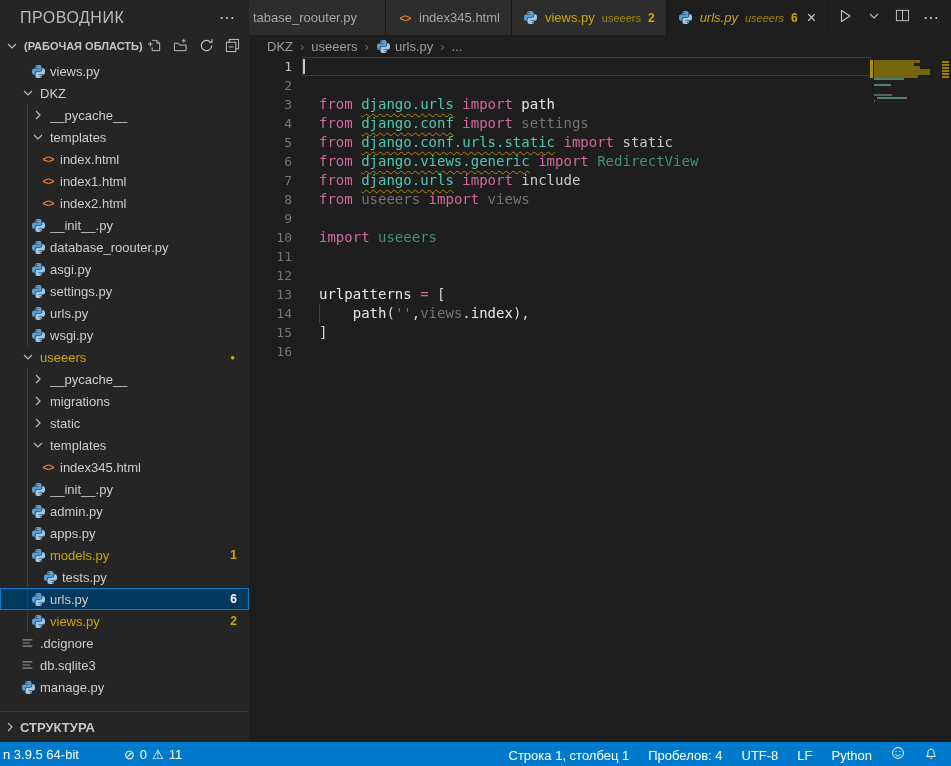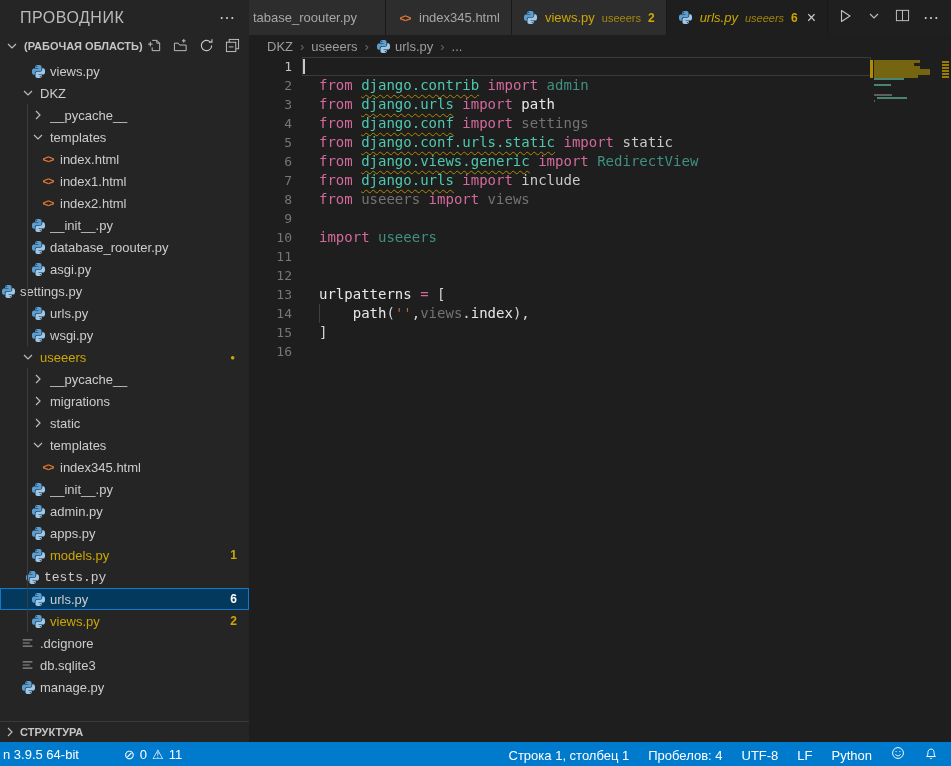--- a/index.html
+++ b/index.html
@@ -22,22 +22,22 @@
   .tree-row.guide::before { content:""; position:absolute; left:27px; top:0; bottom:0; width:1px; background:#3c3c3c; }
   .tree-row.selected { background:#04395e; box-shadow:inset 0 0 0 1px #0f7ac9; }
   .tw-chevron, .tw-icon { width:16px; height:16px; display:inline-flex; align-items:center; justify-content:center; margin-right:4px; flex:none; }
   .tw-label { flex:1; overflow:hidden; text-overflow:ellipsis; }
   .tw-label.warn { color:#cca700; }
   .tw-badge { margin-right:12px; font-size:12px; font-weight:bold; color:#cca700; }
   .tw-badge.sel { color:#ffffff; }
   .tw-dot { margin-right:14px; font-size:8px; color:#cca700; }
   .glyph-html { color:#e37933; font-size:11px; font-weight:bold; letter-spacing:-1px; }
 
-  #outline-row { position:absolute; left:0; bottom:0; width:249px; height:21px; border-top:1px solid #3a3a3a;
-                 display:flex; align-items:center; font-size:11px; font-weight:bold; color:#c5c5c5; cursor:pointer;text-align:center; }
+  #outline-row { position:absolute; left:0; bottom:0; width:249px; height:31px; border-top:1px solid #3a3a3a;
+                 display:flex; align-items:center; font-size:13px; font-weight:bold; color:#c5c5c5; cursor:pointer;text-align:center; }
   #outline-row .tw-chevron { margin:0 2px 0 2px; }
 
   
   #editor-pane { position:absolute; left:249px; top:0; width:702px; height:742px; background:#1e1e1e; }
 
   #tabbar { height:35px; background:#1f1f1f; display:flex; align-items:stretch; }
   .tab { display:flex; align-items:center; padding:0 11px; background:#2d2d2d; border-right:1px solid #191919;
          font-size:13px; color:#a6a6a6; cursor:pointer; white-space:nowrap; }
   .tab.active { background:#1e1e1e; color:#cccccc; }
   .tab .t-icon { width:16px; display:inline-flex; justify-content:center; margin-right:6px; }
@@ -208,21 +208,21 @@
         </div>
         <div class="tree-row guide" style="padding-left: 30px;">
           <span class="tw-icon">
             <svg width="15" height="15" viewBox="0 0 32 32">
               <path fill="#5a9fd4" d="M15.9 2C8.7 2 9.2 5.1 9.2 5.1v3.3h6.8v1H6.5S2 8.8 2 16s3.9 6.9 3.9 6.9h2.3v-3.4s-.1-3.9 3.9-3.9h6.7s3.7.1 3.7-3.6V5.9S23.1 2 15.9 2zm-3.7 2.1a1.2 1.2 0 1 1 0 2.5 1.2 1.2 0 0 1 0-2.5z"></path>
               <path fill="#9cc8ea" d="M16.1 30c7.2 0 6.7-3.1 6.7-3.1v-3.3H16v-1h9.5s4.5.6 4.5-6.6-3.9-6.9-3.9-6.9h-2.3v3.4s.1 3.9-3.9 3.9h-6.7s-3.7-.1-3.7 3.6v6.1S8.9 30 16.1 30zm3.7-2.1a1.2 1.2 0 1 1 0-2.5 1.2 1.2 0 0 1 0 2.5z"></path>
             </svg>
           </span>
           <span class="tw-label">asgi.py</span>
         </div>
-        <div class="tree-row guide" style="">
+        <div class="tree-row guide" style="padding-left: 30px;">
           <span class="tw-icon">
             <svg width="15" height="15" viewBox="0 0 32 32">
               <path fill="#5a9fd4" d="M15.9 2C8.7 2 9.2 5.1 9.2 5.1v3.3h6.8v1H6.5S2 8.8 2 16s3.9 6.9 3.9 6.9h2.3v-3.4s-.1-3.9 3.9-3.9h6.7s3.7.1 3.7-3.6V5.9S23.1 2 15.9 2zm-3.7 2.1a1.2 1.2 0 1 1 0 2.5 1.2 1.2 0 0 1 0-2.5z"></path>
               <path fill="#9cc8ea" d="M16.1 30c7.2 0 6.7-3.1 6.7-3.1v-3.3H16v-1h9.5s4.5.6 4.5-6.6-3.9-6.9-3.9-6.9h-2.3v3.4s.1 3.9-3.9 3.9h-6.7s-3.7-.1-3.7 3.6v6.1S8.9 30 16.1 30zm3.7-2.1a1.2 1.2 0 1 1 0-2.5 1.2 1.2 0 0 1 0 2.5z"></path>
             </svg>
           </span>
           <span class="tw-label">settings.py</span>
         </div>
         <div class="tree-row guide" style="padding-left: 30px;">
           <span class="tw-icon">
@@ -319,21 +319,21 @@
         <div class="tree-row guide" style="padding-left: 30px;">
           <span class="tw-icon">
             <svg width="15" height="15" viewBox="0 0 32 32">
               <path fill="#5a9fd4" d="M15.9 2C8.7 2 9.2 5.1 9.2 5.1v3.3h6.8v1H6.5S2 8.8 2 16s3.9 6.9 3.9 6.9h2.3v-3.4s-.1-3.9 3.9-3.9h6.7s3.7.1 3.7-3.6V5.9S23.1 2 15.9 2zm-3.7 2.1a1.2 1.2 0 1 1 0 2.5 1.2 1.2 0 0 1 0-2.5z"></path>
               <path fill="#9cc8ea" d="M16.1 30c7.2 0 6.7-3.1 6.7-3.1v-3.3H16v-1h9.5s4.5.6 4.5-6.6-3.9-6.9-3.9-6.9h-2.3v3.4s.1 3.9-3.9 3.9h-6.7s-3.7-.1-3.7 3.6v6.1S8.9 30 16.1 30zm3.7-2.1a1.2 1.2 0 1 1 0-2.5 1.2 1.2 0 0 1 0 2.5z"></path>
             </svg>
           </span>
           <span class="tw-label warn">models.py</span>
           <span class="tw-badge">1</span>
         </div>
-        <div class="tree-row guide" style="padding-left: 24px; font-family: Liberation Mono, monospace;">
+        <div class="tree-row guide" style="padding-left: 42px;">
           <span class="tw-icon">
             <svg width="15" height="15" viewBox="0 0 32 32">
               <path fill="#5a9fd4" d="M15.9 2C8.7 2 9.2 5.1 9.2 5.1v3.3h6.8v1H6.5S2 8.8 2 16s3.9 6.9 3.9 6.9h2.3v-3.4s-.1-3.9 3.9-3.9h6.7s3.7.1 3.7-3.6V5.9S23.1 2 15.9 2zm-3.7 2.1a1.2 1.2 0 1 1 0 2.5 1.2 1.2 0 0 1 0-2.5z"></path>
               <path fill="#9cc8ea" d="M16.1 30c7.2 0 6.7-3.1 6.7-3.1v-3.3H16v-1h9.5s4.5.6 4.5-6.6-3.9-6.9-3.9-6.9h-2.3v3.4s.1 3.9-3.9 3.9h-6.7s-3.7-.1-3.7 3.6v6.1S8.9 30 16.1 30zm3.7-2.1a1.2 1.2 0 1 1 0-2.5 1.2 1.2 0 0 1 0 2.5z"></path>
             </svg>
           </span>
           <span class="tw-label">tests.py</span>
         </div>
         <div class="tree-row selected guide" style="padding-left: 30px;">
           <span class="tw-icon">
@@ -481,21 +481,20 @@
       <div id="cur-line-box"></div>
       <div id="cursor"></div>
       <div id="indent-guide"></div>
       <div id="code-lines">
           <div class="code-line current">
             <span class="ln">1</span>
             <span class="lc"></span>
           </div>
           <div class="code-line">
             <span class="ln">2</span>
-            <span class="lc"><span class="tk-k">from </span><span class="tk-m">django.contrib</span><span class="tk-k"> import </span><span class="tk-tf">admin</span></span>
           </div>
           <div class="code-line">
             <span class="ln">3</span>
             <span class="lc"><span class="tk-k">from </span><span class="tk-m">django.urls</span><span class="tk-k"> import </span><span class="tk-w">path</span></span>
           </div>
           <div class="code-line">
             <span class="ln">4</span>
             <span class="lc"><span class="tk-k">from </span><span class="tk-m">django.conf</span><span class="tk-k"> import </span><span class="tk-t">settings</span></span>
           </div>
           <div class="code-line">

